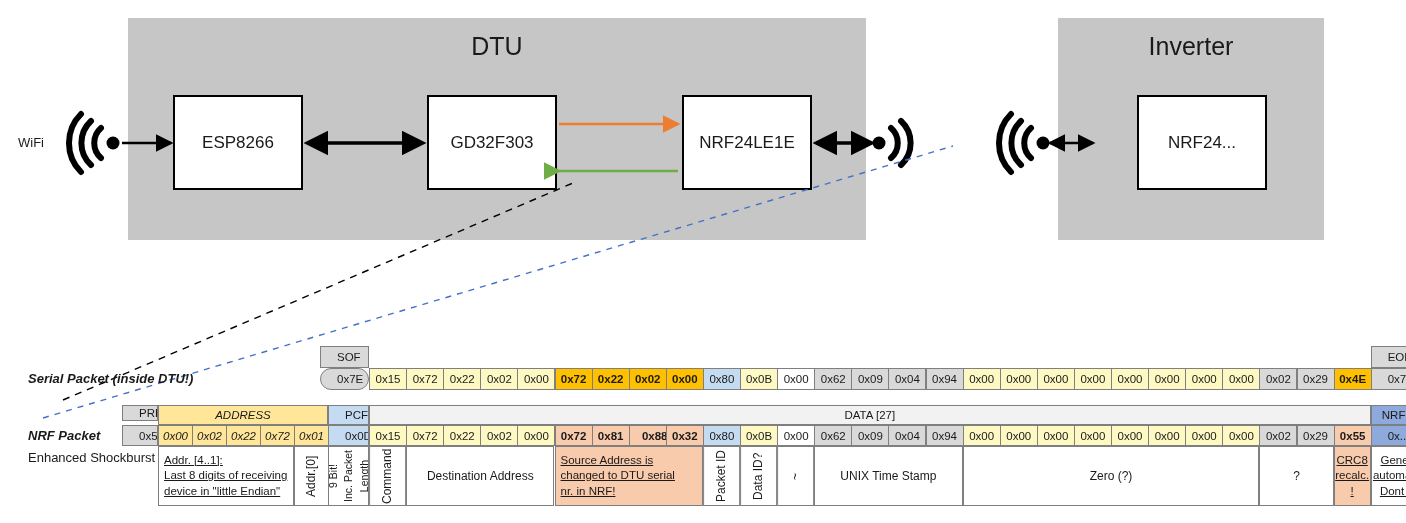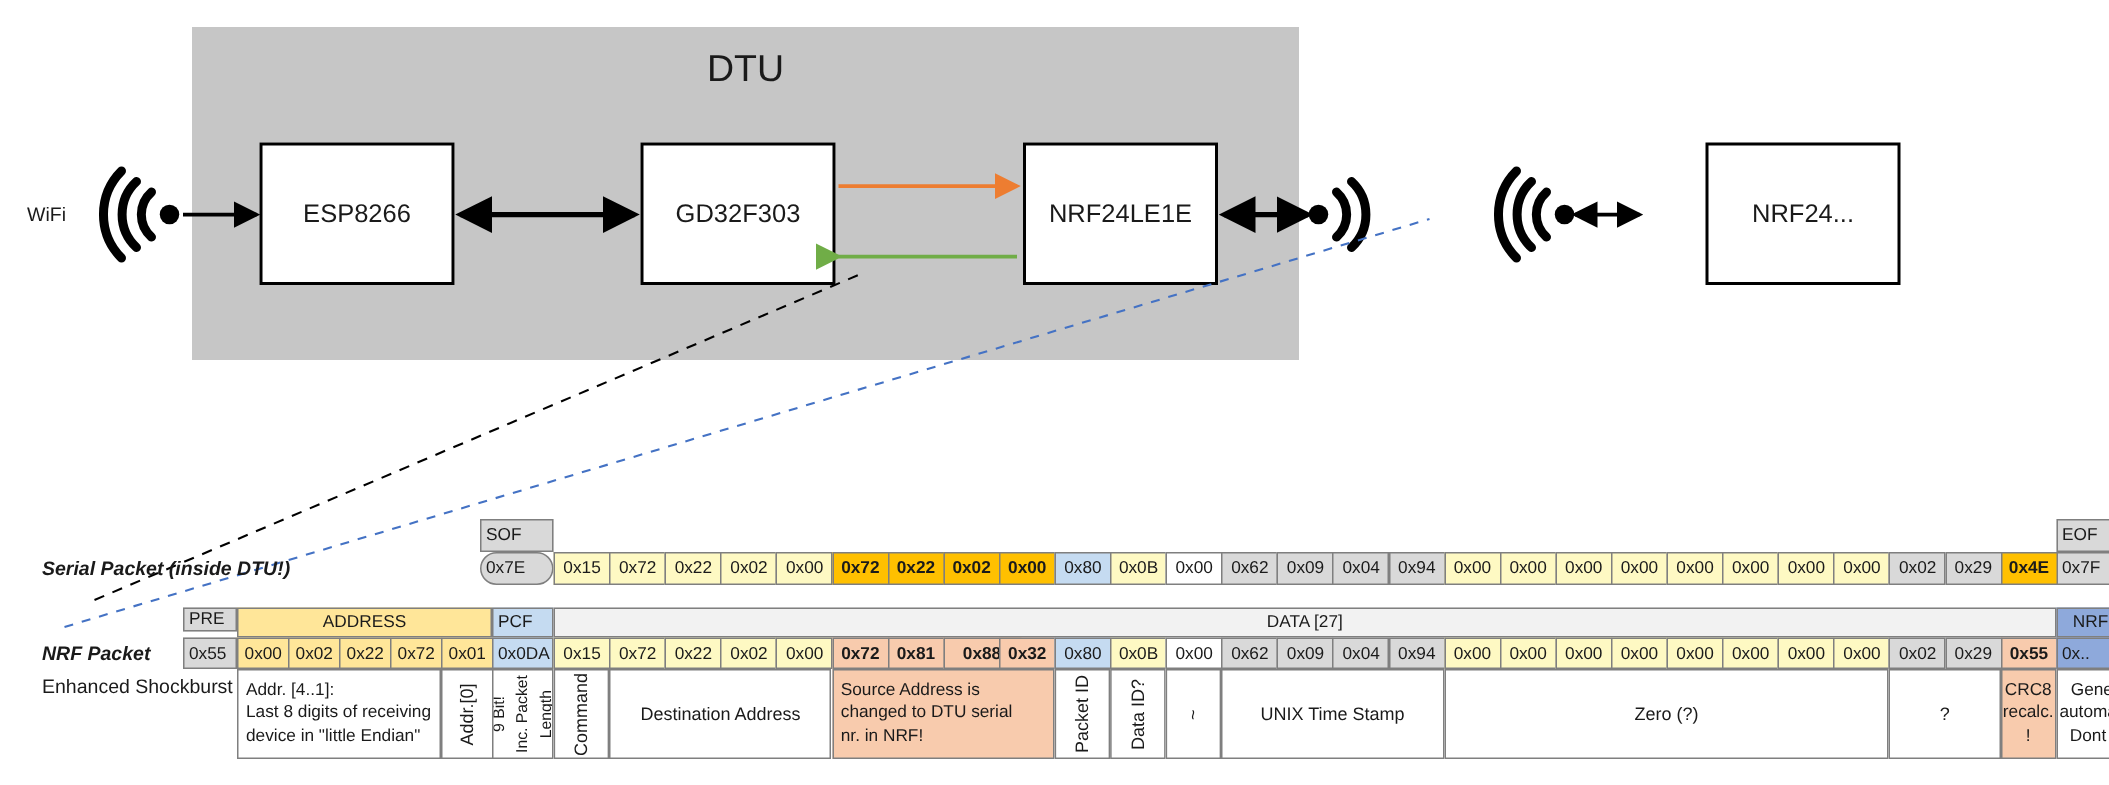--- a/index.html
+++ b/index.html
@@ -58,28 +58,28 @@
     position:absolute;
     border:1px solid #7f7f7f;
     font-size:11.5px;
     display:flex; align-items:center;
     color:#1a1a1a;
     overflow:hidden;
     background:#ffffff;
     white-space:nowrap;
   }
   .cell.center { justify-content:center; }
-  .cell.left { justify-content:flex-start; padding-left:3px; }
+  .cell.left { justify-content:flex-start; padding-left:16px; }
   .cell.bold { font-weight:bold; }
 
   .c-gray   { background:#d9d9d9; }
   .c-green  { background:#fef9c3; }
   .c-orange { background:#ffc000; }
   .c-blue   { background:#c5dbf1; }
-  .c-yellow { background:#ffe699; }
+  .c-yellow { background:#ffe699;font-style:italic; }
   .c-salmon { background:#f8cbad; }
   .c-slate  { background:#8ea9db; }
   .c-white  { background:#ffffff; }
   .c-light  { background:#f2f2f2; }
 
   .desc {
     position:absolute;
     border:1px solid #7f7f7f;
     background:#ffffff;
     font-size:12px;
@@ -90,31 +90,34 @@
     overflow:hidden;
   }
   .desc.leftal { justify-content:flex-start; text-align:left; padding-left:5px; }
   .desc.vert {
     writing-mode:vertical-rl;
     transform:rotate(180deg);
     justify-content:center;
     text-align:center;
     padding:0;
   }
-  .desc.sm { font-size:11.5px; }
+  .desc.sm { font-size:11.5px;text-decoration:underline; }
 </style>
 </head>
 <body>
 
 <div id="block-diagram">
 
   <div class="enclosure" style="left:128px; top:18px; width:738px; height:222px;">
     <div class="enclosure-title">DTU</div>
   </div>
 
+  <div class="enclosure" style="left:1058px; top:18px; width:266px; height:222px;">
+    <div class="enclosure-title">Inverter</div>
+  </div>
 
   <div class="chip" style="left:173px; top:95px; width:130px; height:95px;">
     <span>ESP8266</span>
   </div>
 
   <div class="chip" style="left:427px; top:95px; width:130px; height:95px;">
     <span>GD32F303</span>
   </div>
 
   <div class="chip" style="left:682px; top:95px; width:130px; height:95px;">

